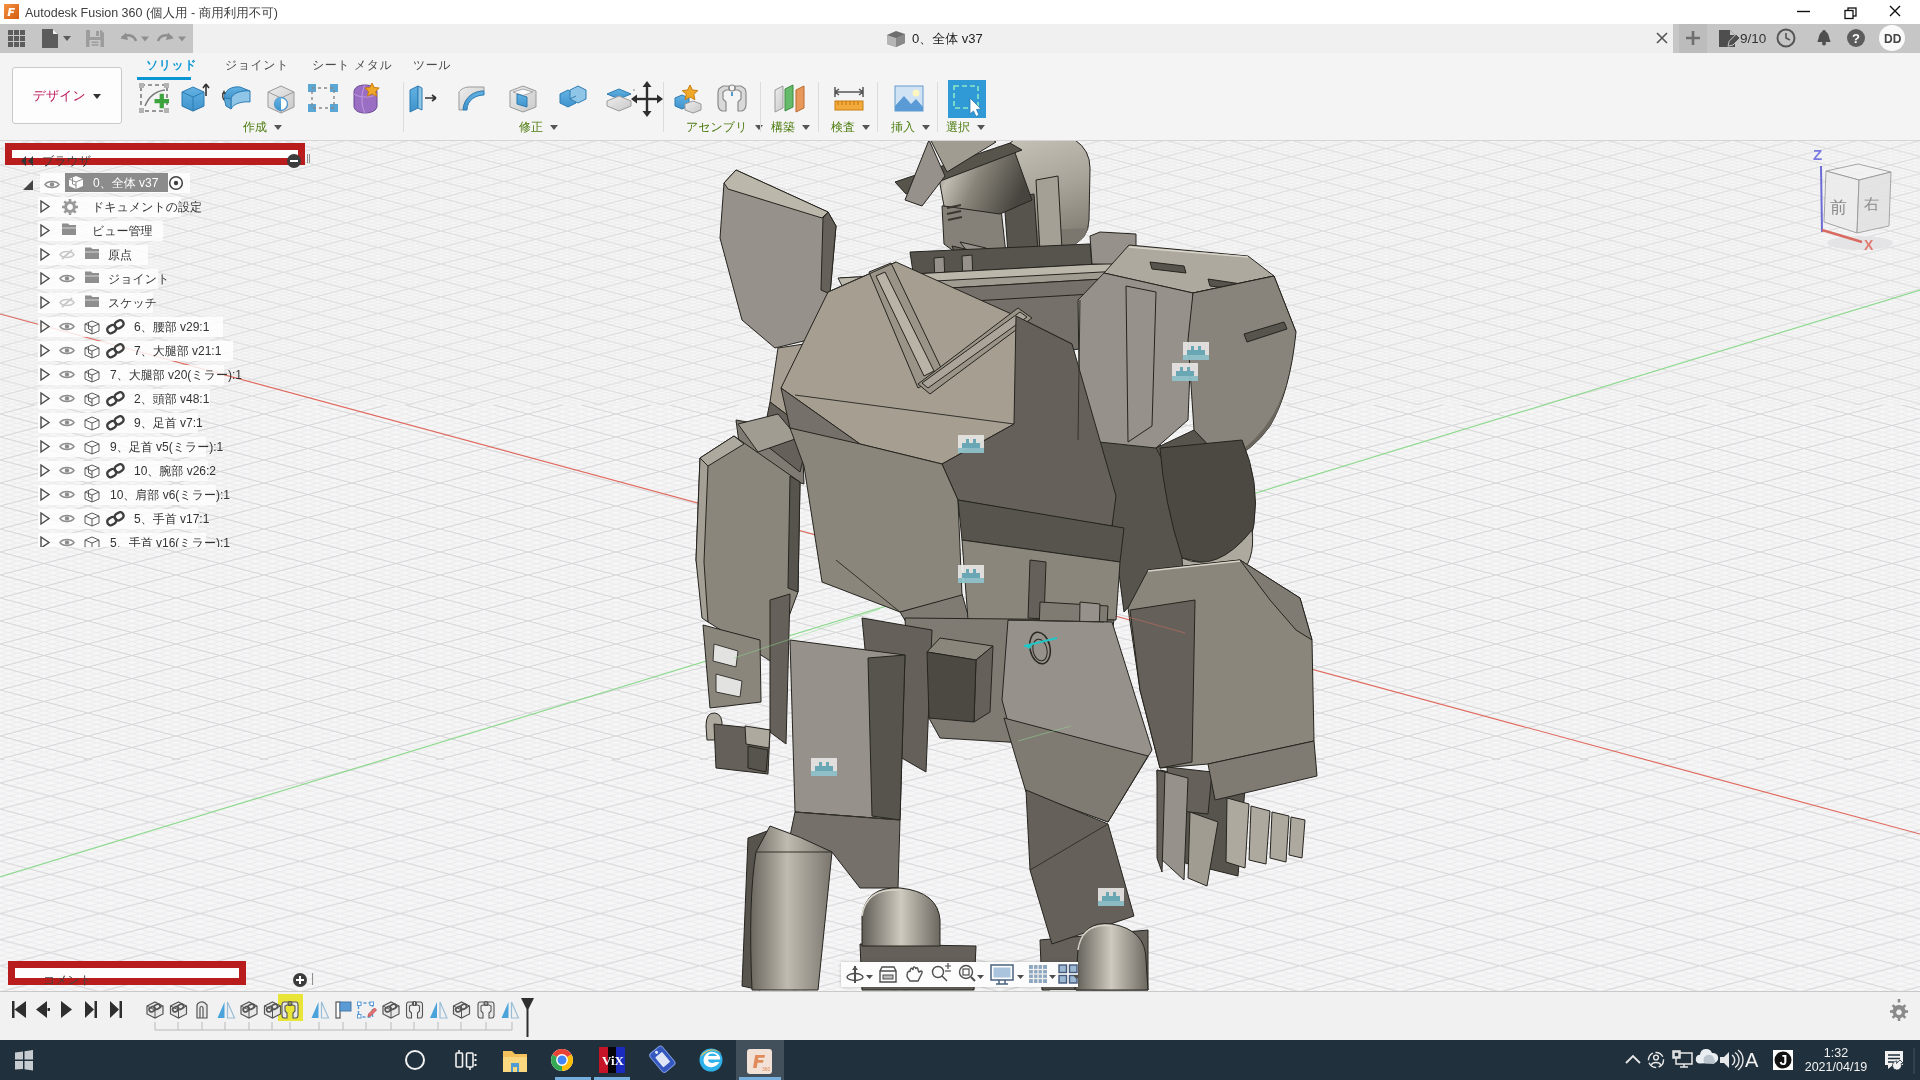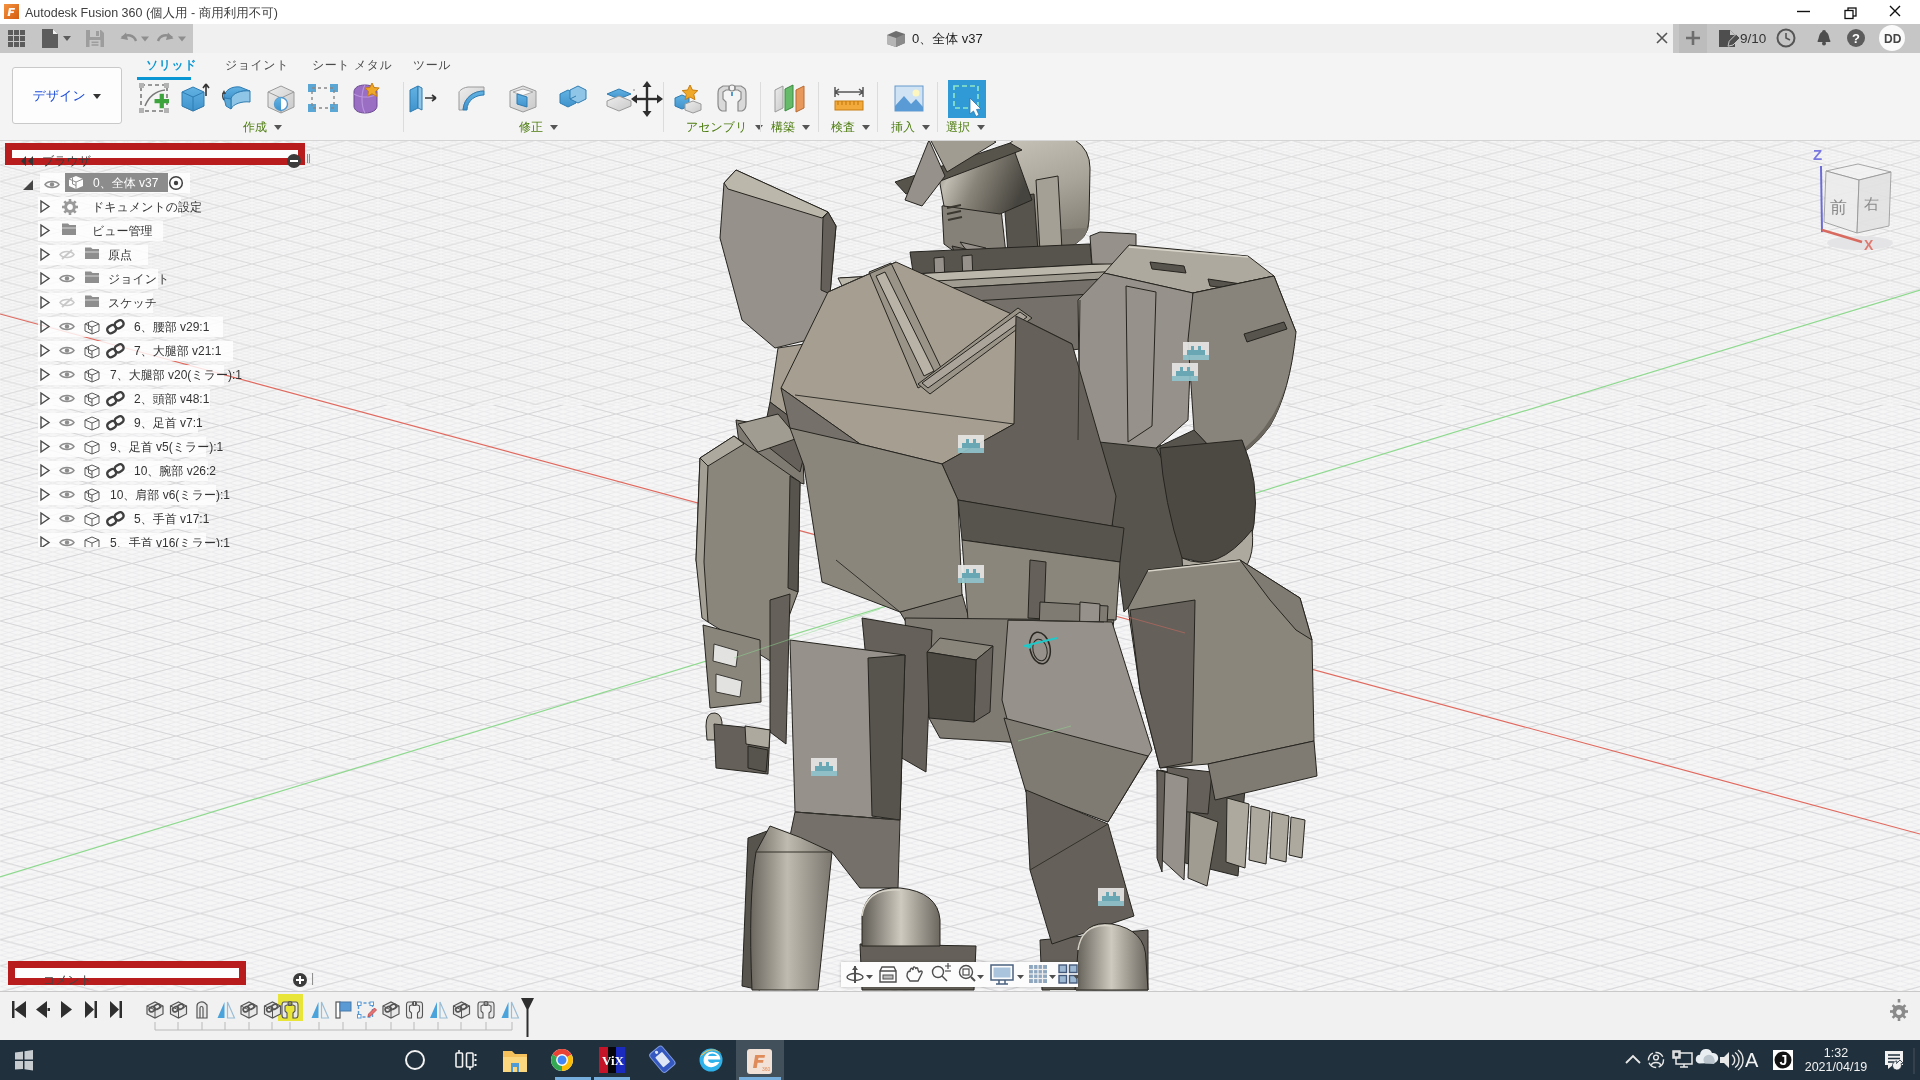--- a/index.html
+++ b/index.html
@@ -10,21 +10,21 @@
 #titlebar .t{position:absolute;left:25px;top:5px;font-size:12.5px;color:#404040}
 
 #qat{left:0;top:24px;width:1920px;height:29px;background:#c6c6c6}
 #qat .lightseg{position:absolute;left:193px;top:0;width:1480px;height:29px;background:#f0f0f0}
 
 #ribbon{left:0;top:53px;width:1920px;height:88px;background:#f4f4f4;border-bottom:1px solid #d5d5d5}
 .rtab{position:absolute;top:4px;font-size:12px;color:#4a4a4a;letter-spacing:0.5px}
 .gl{position:absolute;top:66px;font-size:12px;color:#4d7c0f}
 .caret{display:inline-block;width:0;height:0;border-left:4px solid transparent;border-right:4px solid transparent;border-top:5px solid #555;vertical-align:middle;margin-left:4px}
 .vsep{position:absolute;top:29px;height:50px;width:1px;background:#dcdcdc}
-#designbtn{position:absolute;left:12px;top:14px;width:110px;height:57px;background:#fdfdfd;border:1px solid #c9c9c9;border-radius:3px;font-size:13px;color:#1d4ed8;text-align:center;line-height:55px}
+#designbtn{position:absolute;left:12px;top:14px;width:110px;height:57px;background:#fdfdfd;border:1px solid #c9c9c9;border-radius:3px;font-size:13px;color:#be185d;text-align:center;line-height:55px}
 
 #viewport{left:0;top:141px;width:1920px;height:850px;background:#f5f5f6}
 
 #timeline{left:0;top:991px;width:1920px;height:49px;background:#f1f1f1;border-top:1px solid #c9c9c9}
 
 #taskbar{left:0;top:1040px;width:1920px;height:40px;background:#20303c}
 #search{position:absolute;left:48px;top:1px;width:352px;height:38px;background:#f2f2f2;border:1px solid #dadada;font-size:13.5px;color:#333}
 #search span{position:absolute;left:40px;top:10px}
 .panelbox{position:absolute;background:#fdfdfd;border:7px solid #b91c1c;font-size:12px;color:#333}
 </style></head>

